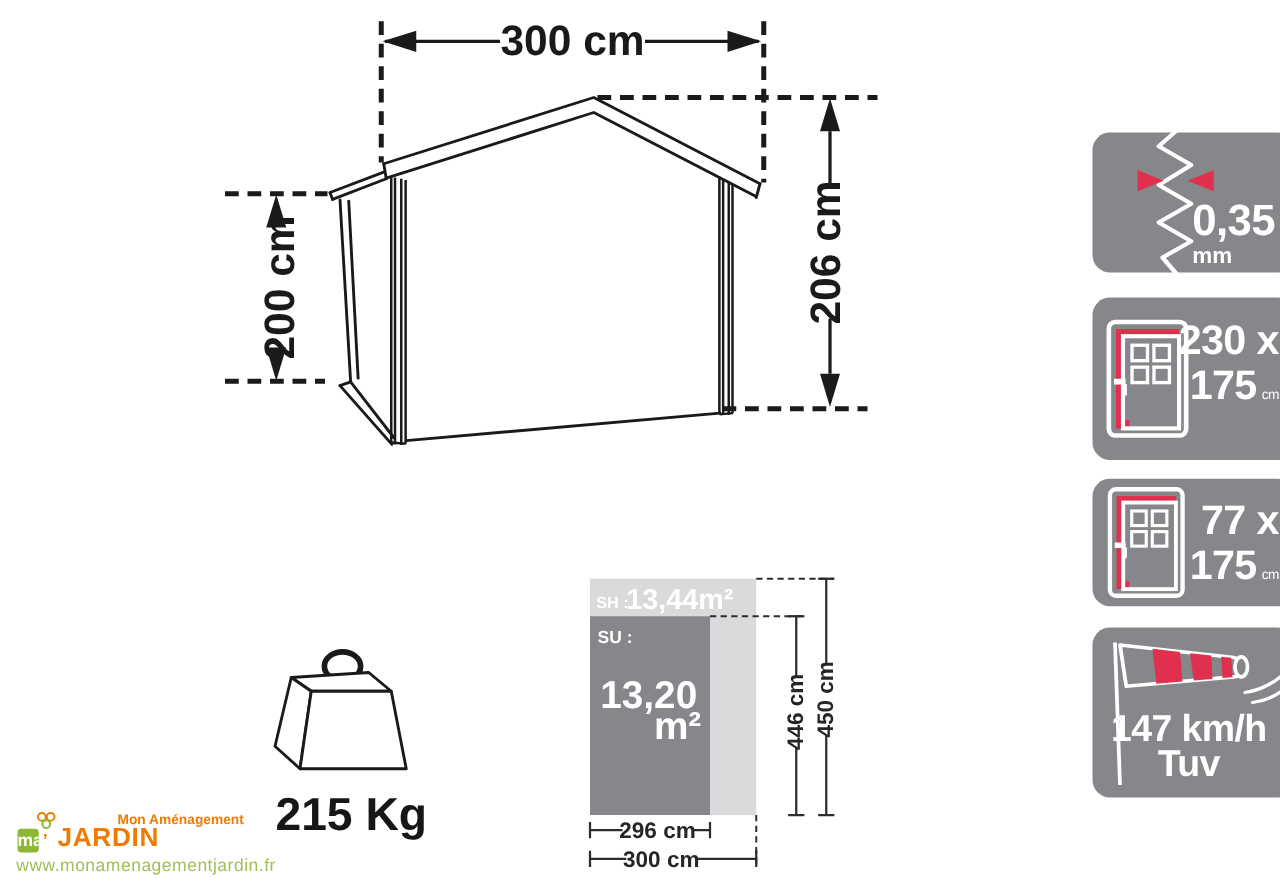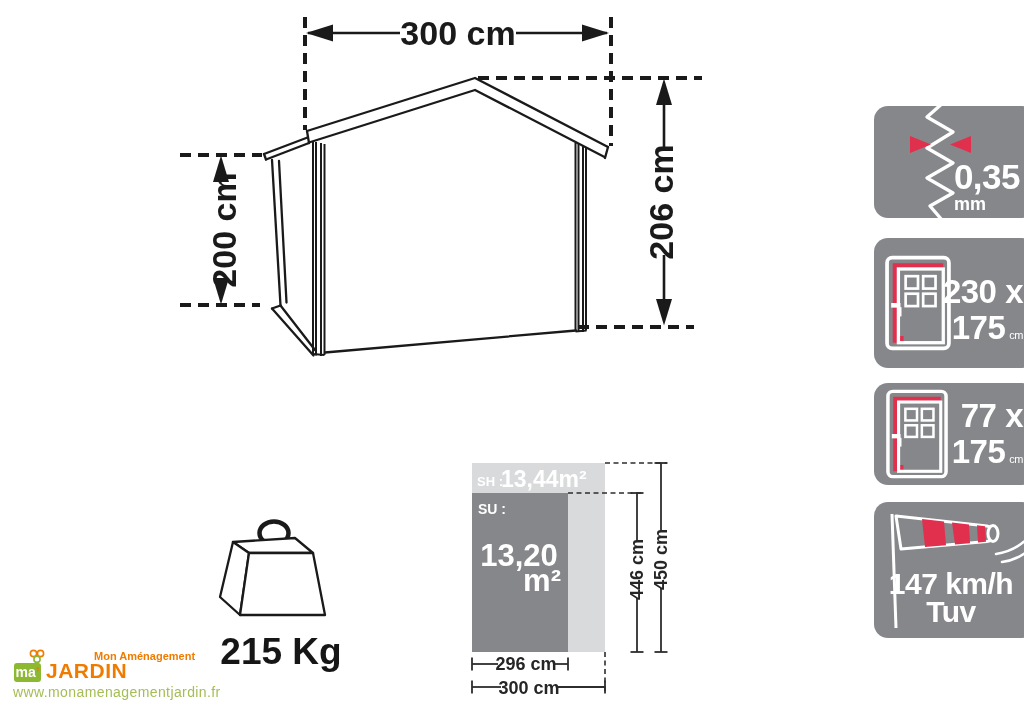--- a/index.html
+++ b/index.html
@@ -26,21 +26,21 @@
   .badge svg{position:absolute;overflow:visible;}
   .b-txt{position:absolute;right:13px;text-align:right;line-height:36px;font-size:33px;letter-spacing:-0.5px;}
   .b-unit{font-size:11px;font-weight:normal;margin-left:4px;text-align:center;}
   .b1-txt{position:absolute;right:16px;bottom:2px;text-align:left;}
   .b1-val{font-size:35px;line-height:33px;letter-spacing:-0.5px;}
   .b1-unit{font-size:18px;line-height:23px;}
   .b4-txt{position:absolute;left:0;right:8px;bottom:12px;text-align:center;font-size:30px;line-height:28px;letter-spacing:-0.5px;}
   
   .logo{position:absolute;left:12px;top:646px;width:140px;height:52px;}
   .logo-top{position:absolute;left:35px;top:4px;font-size:11px;font-weight:600;color:#ef7c00;white-space:nowrap;margin-left:47px;}
-  .logo-box{position:absolute;left:2px;top:17px;width:27px;height:19px;background:#8cb832;border-radius:3px;
+  .logo-box{position:absolute;left:2px;top:17px;width:17px;height:19px;background:#8cb832;border-radius:3px;
             color:#fff;font-size:14px;font-weight:bold;text-align:center;line-height:19px;}
   .logo-mark{color:#ef7c00;font-weight:bold;}
   .logo-main{position:absolute;left:34px;top:13px;font-size:21px;font-weight:800;color:#ef7c00;letter-spacing:0.5px;}
   .logo-url{position:absolute;left:1px;top:38px;font-size:14px;color:#a4bd55;letter-spacing:0.4px;white-space:nowrap;}
 </style>
 </head>
 <body>
 
 <div class="stage">
 
@@ -182,21 +182,21 @@
       <path d="M7.5 7.5 H56.5 V13 H13 V84.5 H7.5 Z" fill="#e0304e"></path>
       <rect x="13" y="78" width="5" height="6.5" fill="#e0304e"></rect>
       <rect x="13" y="13" width="43.5" height="71.5" fill="none" stroke="#fff" stroke-width="3.2"></rect>
       <rect x="20" y="20" width="12" height="12" fill="none" stroke="#fff" stroke-width="2.6"></rect>
       <rect x="37" y="20" width="12" height="12" fill="none" stroke="#fff" stroke-width="2.6"></rect>
       <rect x="20" y="37" width="12" height="12" fill="none" stroke="#fff" stroke-width="2.6"></rect>
       <rect x="37" y="37" width="12" height="12" fill="none" stroke="#fff" stroke-width="2.6"></rect>
       <rect x="6" y="46" width="9" height="4.5" fill="#fff"></rect>
       <rect x="13" y="50" width="3" height="9" fill="#fff"></rect>
     </svg>
-    <div class="b-txt" style="top:36px;">
+    <div class="b-txt" style="top:16px;">
       <div>230 x</div>
       <div><span>175</span><span class="b-unit">cm</span></div>
     </div>
   </div>
 
   <div class="badge" style="top:383px;height:102px;">
     <svg width="62" height="90" viewBox="0 0 64 92" style="left:12px;top:6px;">
       <rect x="2" y="2" width="60" height="88" rx="5" fill="none" stroke="#fff" stroke-width="3.6"></rect>
       <path d="M7.5 7.5 H56.5 V13 H13 V84.5 H7.5 Z" fill="#e0304e"></path>
       <rect x="13" y="78" width="5" height="6.5" fill="#e0304e"></rect>

